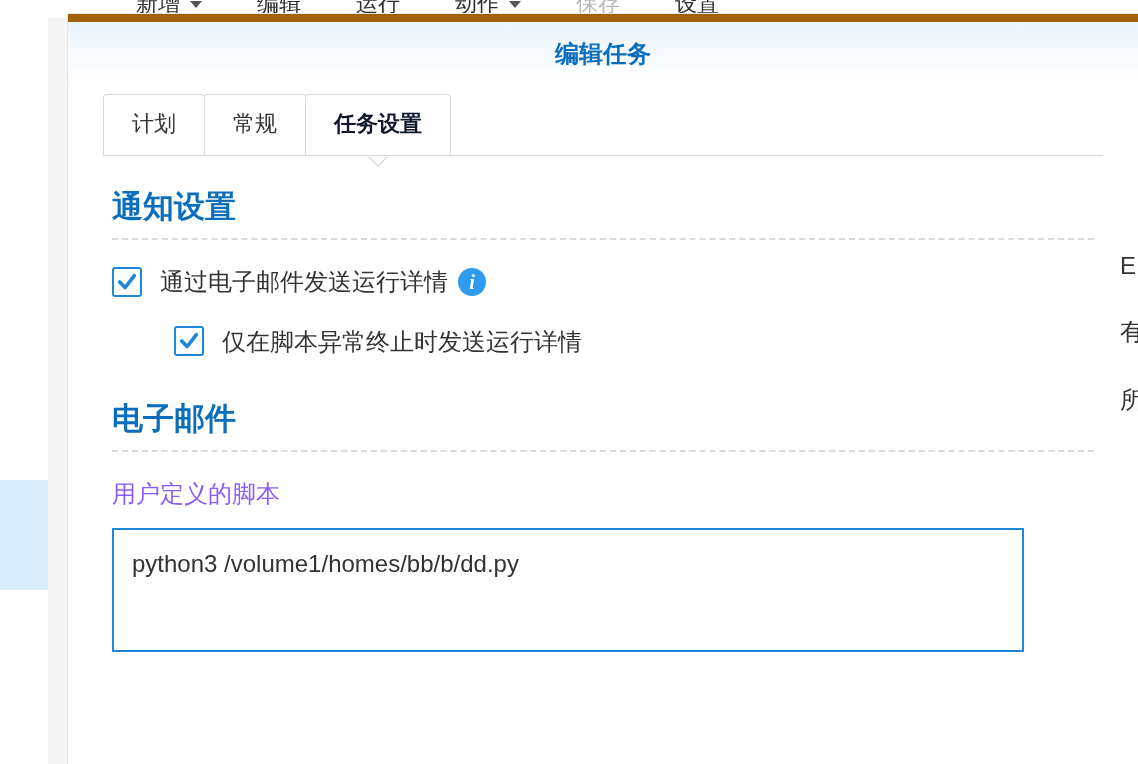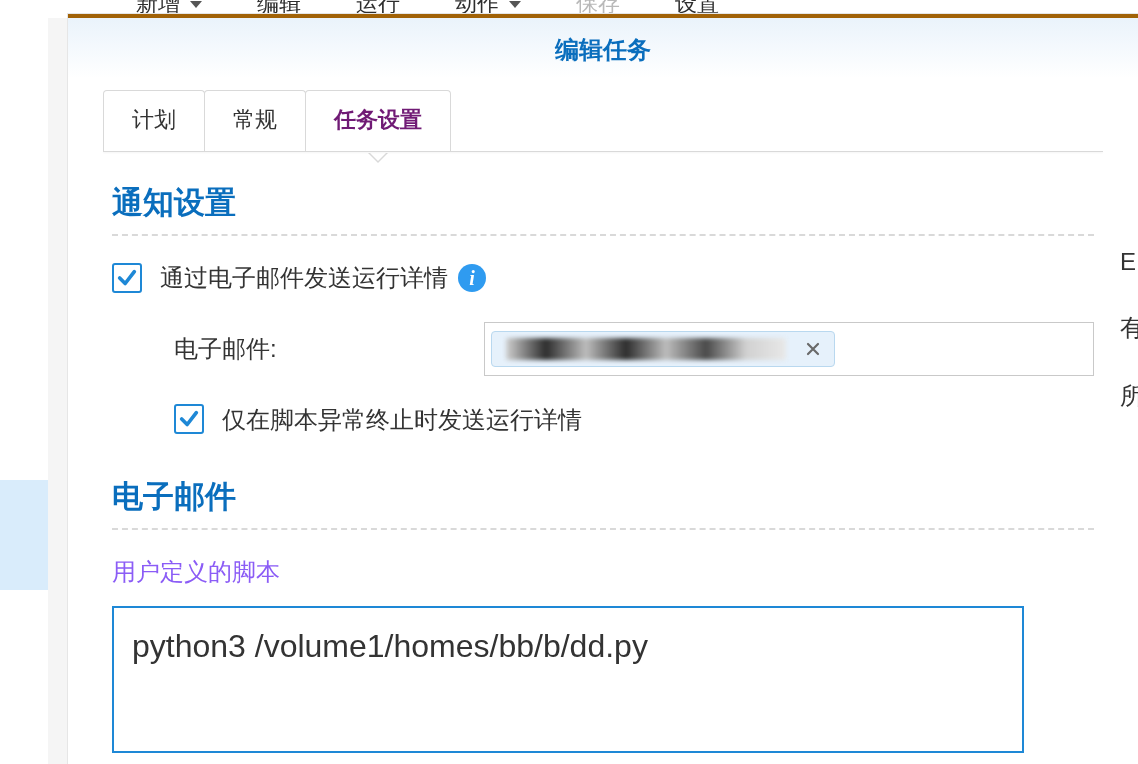--- a/index.html
+++ b/index.html
@@ -61,21 +61,21 @@
     }
 
     
     .modal {
       position: absolute;
       top: 14px;
       left: 68px;
       right: 0;
       bottom: 0;
       background: #fff;
-      border-top: 4px solid #a16207;
+      border-top: 8px solid #a16207;
       box-shadow: 0 0 0 1px #e6e6e6;
     }
     .modal::before {
       content: "";
       position: absolute;
       top: 0; left: 0; right: 0;
       height: 60px;
       background: linear-gradient(#eaf3fb, #ffffff);
       z-index: 0;
     }
@@ -102,21 +102,21 @@
       color: #333;
       border: 1px solid #d9d9d9;
       border-bottom: none;
       background: #fff;
       border-radius: 4px 4px 0 0;
       cursor: pointer;
       margin-right: -1px;
       position: relative;
     }
     .tab.active {
-      color: #701a75;
+      color: #0f172a;
       font-weight: 600;
       border-color: #d9d9d9;
       z-index: 2;
     }
     .tab:not(.active) { color: #333; }
     .tab.active::after {
       content: "";
       position: absolute;
       bottom: -12px;
       left: 50%;
@@ -244,23 +244,23 @@
     .subrow {
       display: flex; align-items: flex-start;
       margin-left: 62px;
       margin-bottom: 40px;
     }
 
     .script-label { font-size: 24px; color: #8b5cf6; margin-bottom: 18px; }
     .script-box {
       border: 2px solid #1e88d6;
       width: 912px;
-      height: 147px;
+      height: 124px;
       padding: 18px 18px;
-      font-size: 32px;
+      font-size: 24px;
       color: #333;
       font-family: -apple-system, Arial, sans-serif;
       resize: none;
       outline: none;
       line-height: 1.3;
     }
 
     
     .right-edge {
       position: absolute;
@@ -311,33 +311,20 @@
     <div class="row">
       <span class="checkbox checked">
         <svg width="22" height="22" viewBox="0 0 24 24">
             <path d="M4 12 L10 18 L20 5" stroke="#1e88d6" stroke-width="4" fill="none" stroke-linecap="round" stroke-linejoin="round"></path>
           </svg>
       </span>
       <span class="label">通过电子邮件发送运行详情</span>
       <span class="info-icon">i</span>
     </div>
 
-    <div class="email-row">
-      <span class="email-label">电子邮件:</span>
-      <div class="email-field">
-        <span class="chip">
-          <span class="chip-blur"></span>
-          <span class="chip-close">
-            <svg width="16" height="16" viewBox="0 0 16 16">
-                <path d="M3 3 L13 13 M13 3 L3 13" stroke="#6a6a6a" stroke-width="2.2" stroke-linecap="round"></path>
-              </svg>
-          </span>
-        </span>
-      </div>
-    </div>
 
     <div class="subrow">
       <span class="checkbox checked">
         <svg width="22" height="22" viewBox="0 0 24 24">
             <path d="M4 12 L10 18 L20 5" stroke="#1e88d6" stroke-width="4" fill="none" stroke-linecap="round" stroke-linejoin="round"></path>
           </svg>
       </span>
       <span class="label">仅在脚本异常终止时发送运行详情</span>
     </div>
 

